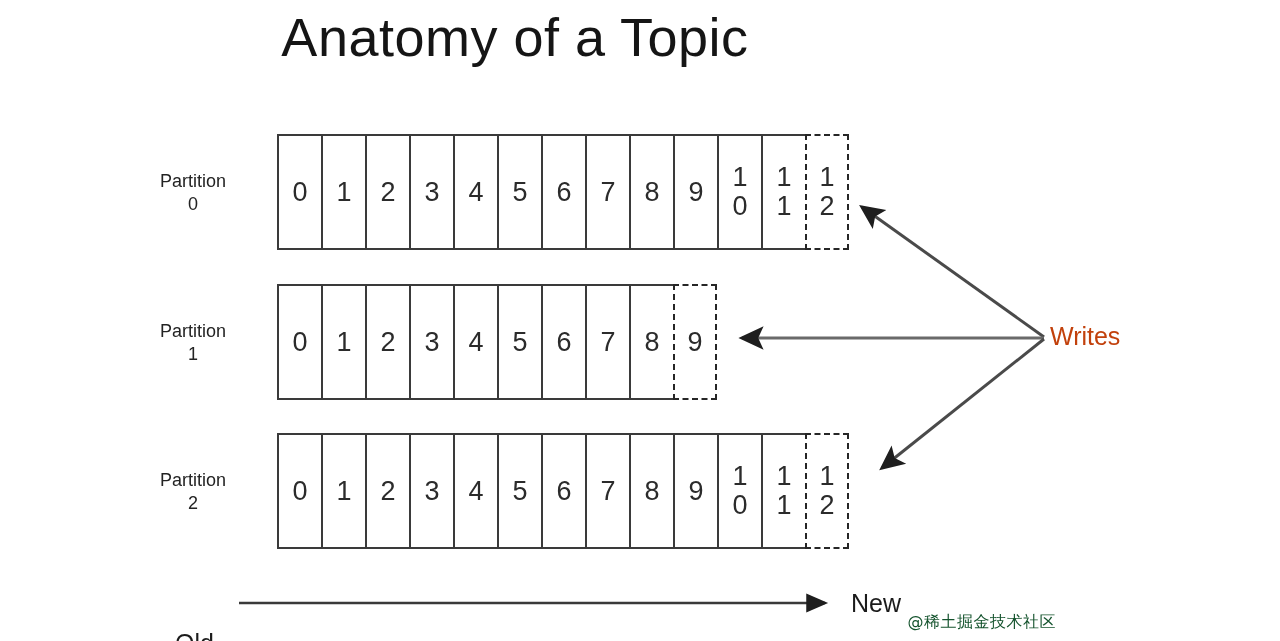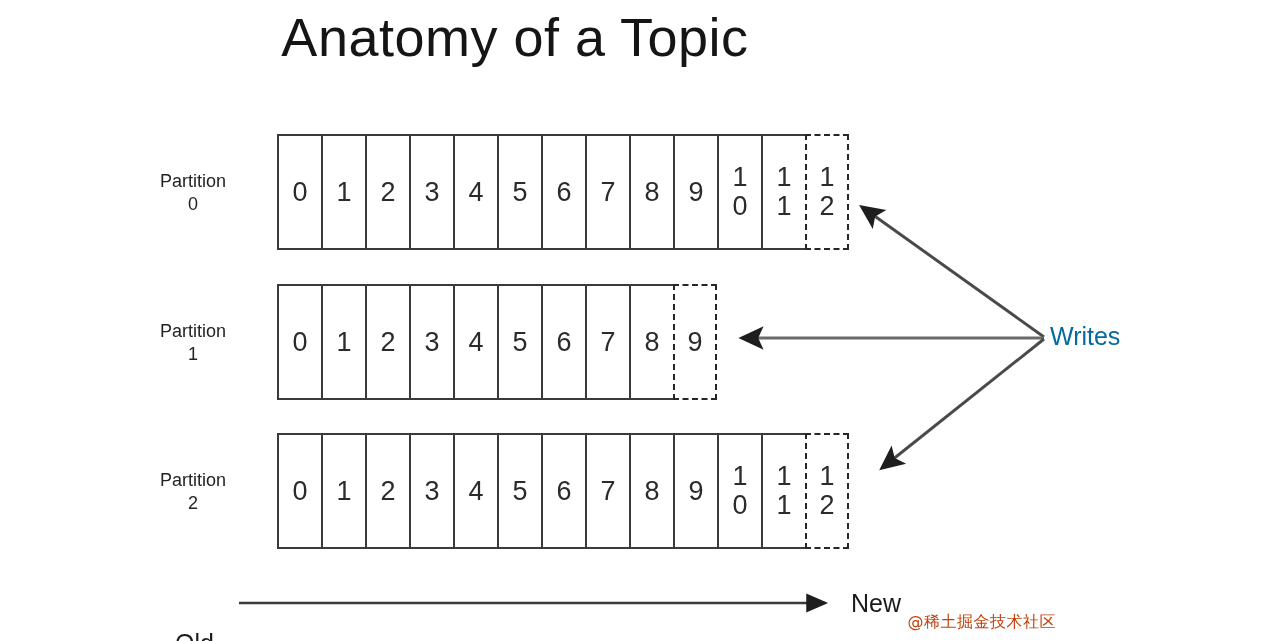--- a/index.html
+++ b/index.html
@@ -99,39 +99,39 @@
     border-left-width: 2px;
     background: #ffffff;
   }
 
   
   .writes-label {
     position: absolute;
     left: 1050px;
     top: 322px;
     font-size: 25px;
-    color: #0369a1;
+    color: #c2410c;
     white-space: nowrap;
   }
 
   .axis-label {
     position: absolute;
     font-size: 25px;
     color: #1b1b1b;
     white-space: nowrap;
   }
   .axis-label.old { left: 175px; top: 589px; margin-top: 40px; }
   .axis-label.new { left: 851px; top: 589px; }
 
   .watermark {
     position: absolute;
     right: 12px;
     bottom: 8px;
     font-size: 16px;
-    color: #c2410c;
+    color: #14532d;
     letter-spacing: 0.5px;
     white-space: nowrap;
     font-family: "DejaVu Sans", sans-serif;
   }
 
   svg.overlay {
     position: absolute;
     left: 0;
     top: 0;
     width: 1280px;

